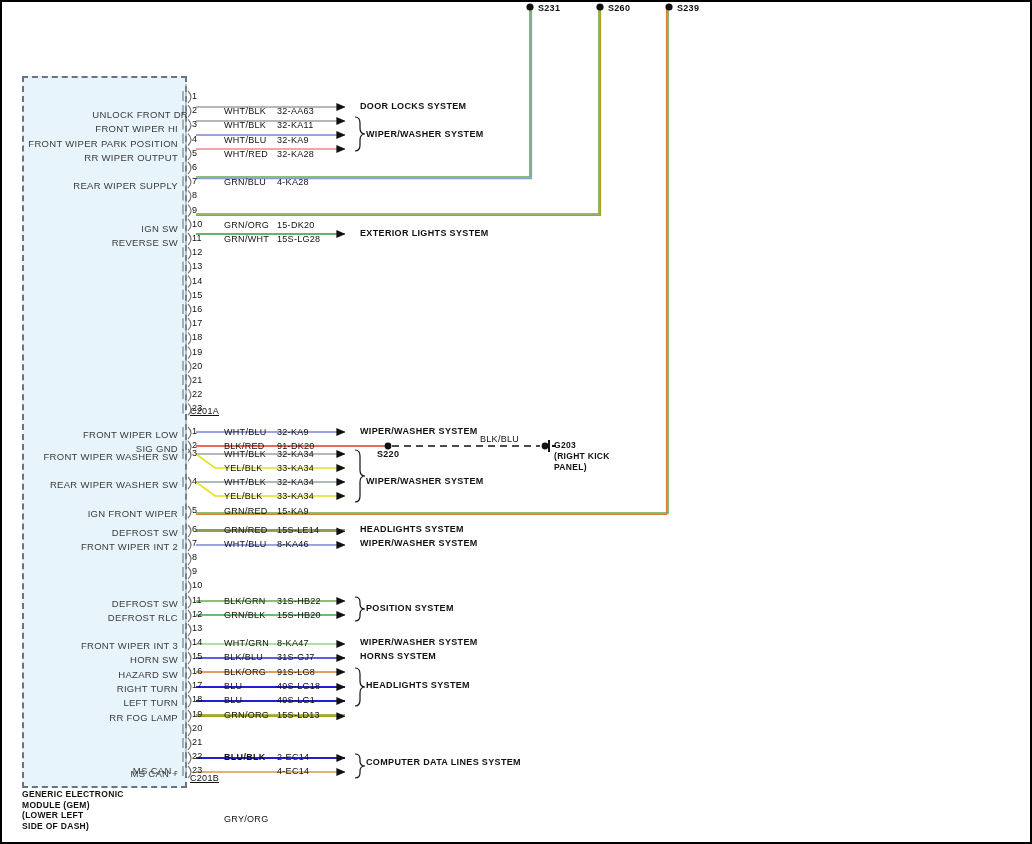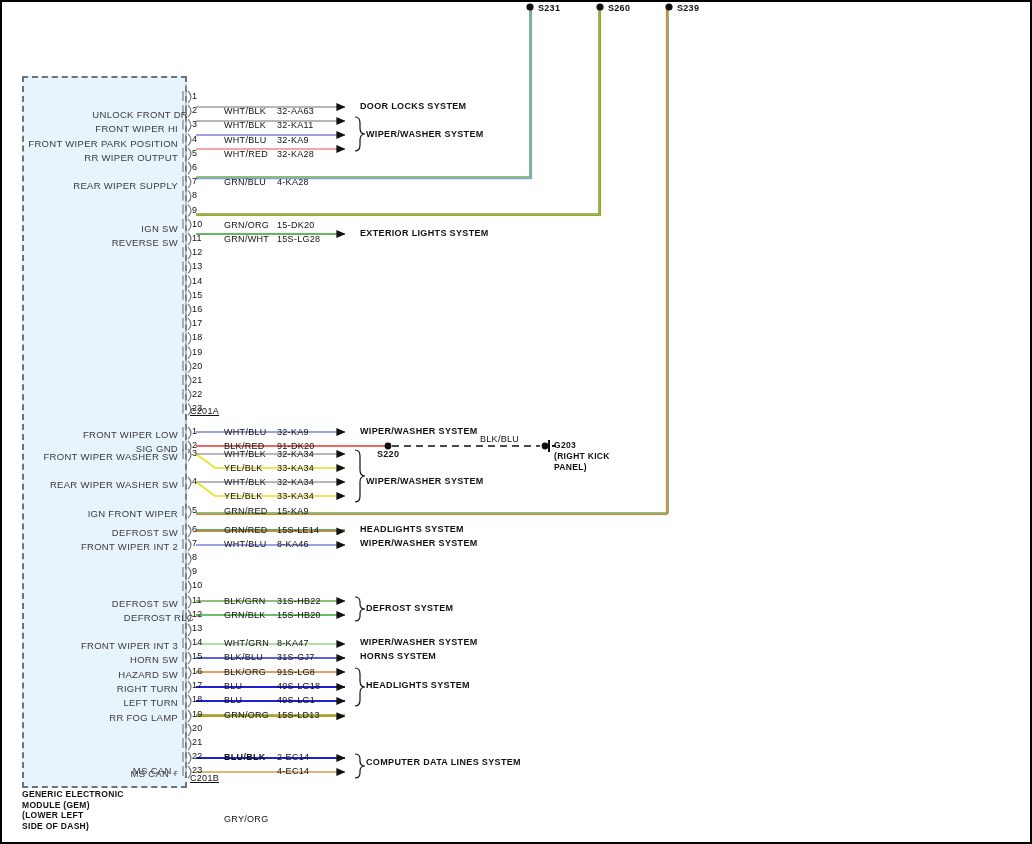--- a/index.html
+++ b/index.html
@@ -400,21 +400,21 @@
       <div class="wire-color" style="left: 224px; top: 539px;">WHT/BLU</div>
       <div class="wire-code" style="left: 277px; top: 539px;">8-KA46</div>
       <div class="pin-num" style="left: 192px; top: 552px;">8</div>
       <div class="pin-num" style="left: 192px; top: 566px;">9</div>
       <div class="pin-num" style="left: 192px; top: 580px;">10</div>
       <div class="pin-num" style="left: 192px; top: 595px;">11</div>
       <div class="pin-label" style="left: 0px; top: 598px; width: 178px;">DEFROST SW</div>
       <div class="wire-color" style="left: 224px; top: 596px;">BLK/GRN</div>
       <div class="wire-code" style="left: 277px; top: 596px;">31S-HB22</div>
       <div class="pin-num" style="left: 192px; top: 609px;">12</div>
-      <div class="pin-label" style="left: 0px; top: 612px; width: 178px; padding-left: 16px;">DEFROST RLC</div>
+      <div class="pin-label" style="left: 0px; top: 612px; width: 178px;">DEFROST RLC</div>
       <div class="wire-color" style="left: 224px; top: 610px;">GRN/BLK</div>
       <div class="wire-code" style="left: 277px; top: 610px;">15S-HB20</div>
       <div class="pin-num" style="left: 192px; top: 623px;">13</div>
       <div class="pin-num" style="left: 192px; top: 637px;">14</div>
       <div class="pin-label" style="left: 0px; top: 640px; width: 178px;">FRONT WIPER INT 3</div>
       <div class="wire-color" style="left: 224px; top: 638px;">WHT/GRN</div>
       <div class="wire-code" style="left: 277px; top: 638px;">8-KA47</div>
       <div class="pin-num" style="left: 192px; top: 651px;">15</div>
       <div class="pin-label" style="left: 0px; top: 654px; width: 178px;">HORN SW</div>
       <div class="wire-color" style="left: 224px; top: 652px;">BLK/BLU</div>
@@ -445,20 +445,20 @@
       <div class="pin-label" style="left: 0px; top: 768px; width: 178px;">MS CAN +</div>
       <div class="wire-color" style="left: 224px; top: 766px; margin-top: 48px;">GRY/ORG</div>
       <div class="wire-code" style="left: 277px; top: 766px;">4-EC14</div>
       <div class="sys-label" style="left: 360px; top: 101px;">DOOR LOCKS SYSTEM</div>
       <div class="sys-label" style="left: 366px; top: 129px;">WIPER/WASHER SYSTEM</div>
       <div class="sys-label" style="left: 360px; top: 228px;">EXTERIOR LIGHTS SYSTEM</div>
       <div class="sys-label" style="left: 360px; top: 426px;">WIPER/WASHER SYSTEM</div>
       <div class="sys-label" style="left: 366px; top: 476px;">WIPER/WASHER SYSTEM</div>
       <div class="sys-label" style="left: 360px; top: 524px;">HEADLIGHTS SYSTEM</div>
       <div class="sys-label" style="left: 360px; top: 538px;">WIPER/WASHER SYSTEM</div>
-      <div class="sys-label" style="left: 366px; top: 603px;">DEFROST SYSTEM</div>
+      <div class="sys-label" style="left: 366px; top: 603px;">POSITION SYSTEM</div>
       <div class="sys-label" style="left: 360px; top: 637px;">WIPER/WASHER SYSTEM</div>
       <div class="sys-label" style="left: 360px; top: 651px;">HORNS SYSTEM</div>
       <div class="sys-label" style="left: 366px; top: 680px;">HEADLIGHTS SYSTEM</div>
       <div class="sys-label" style="left: 366px; top: 757px;">COMPUTER DATA LINES SYSTEM</div>
     </div>
 
 </div>
 
 </body></html>

